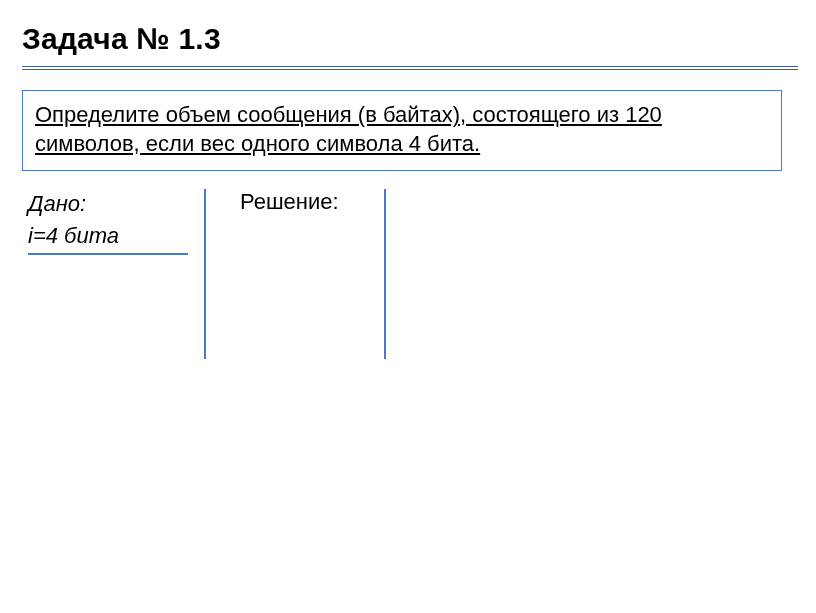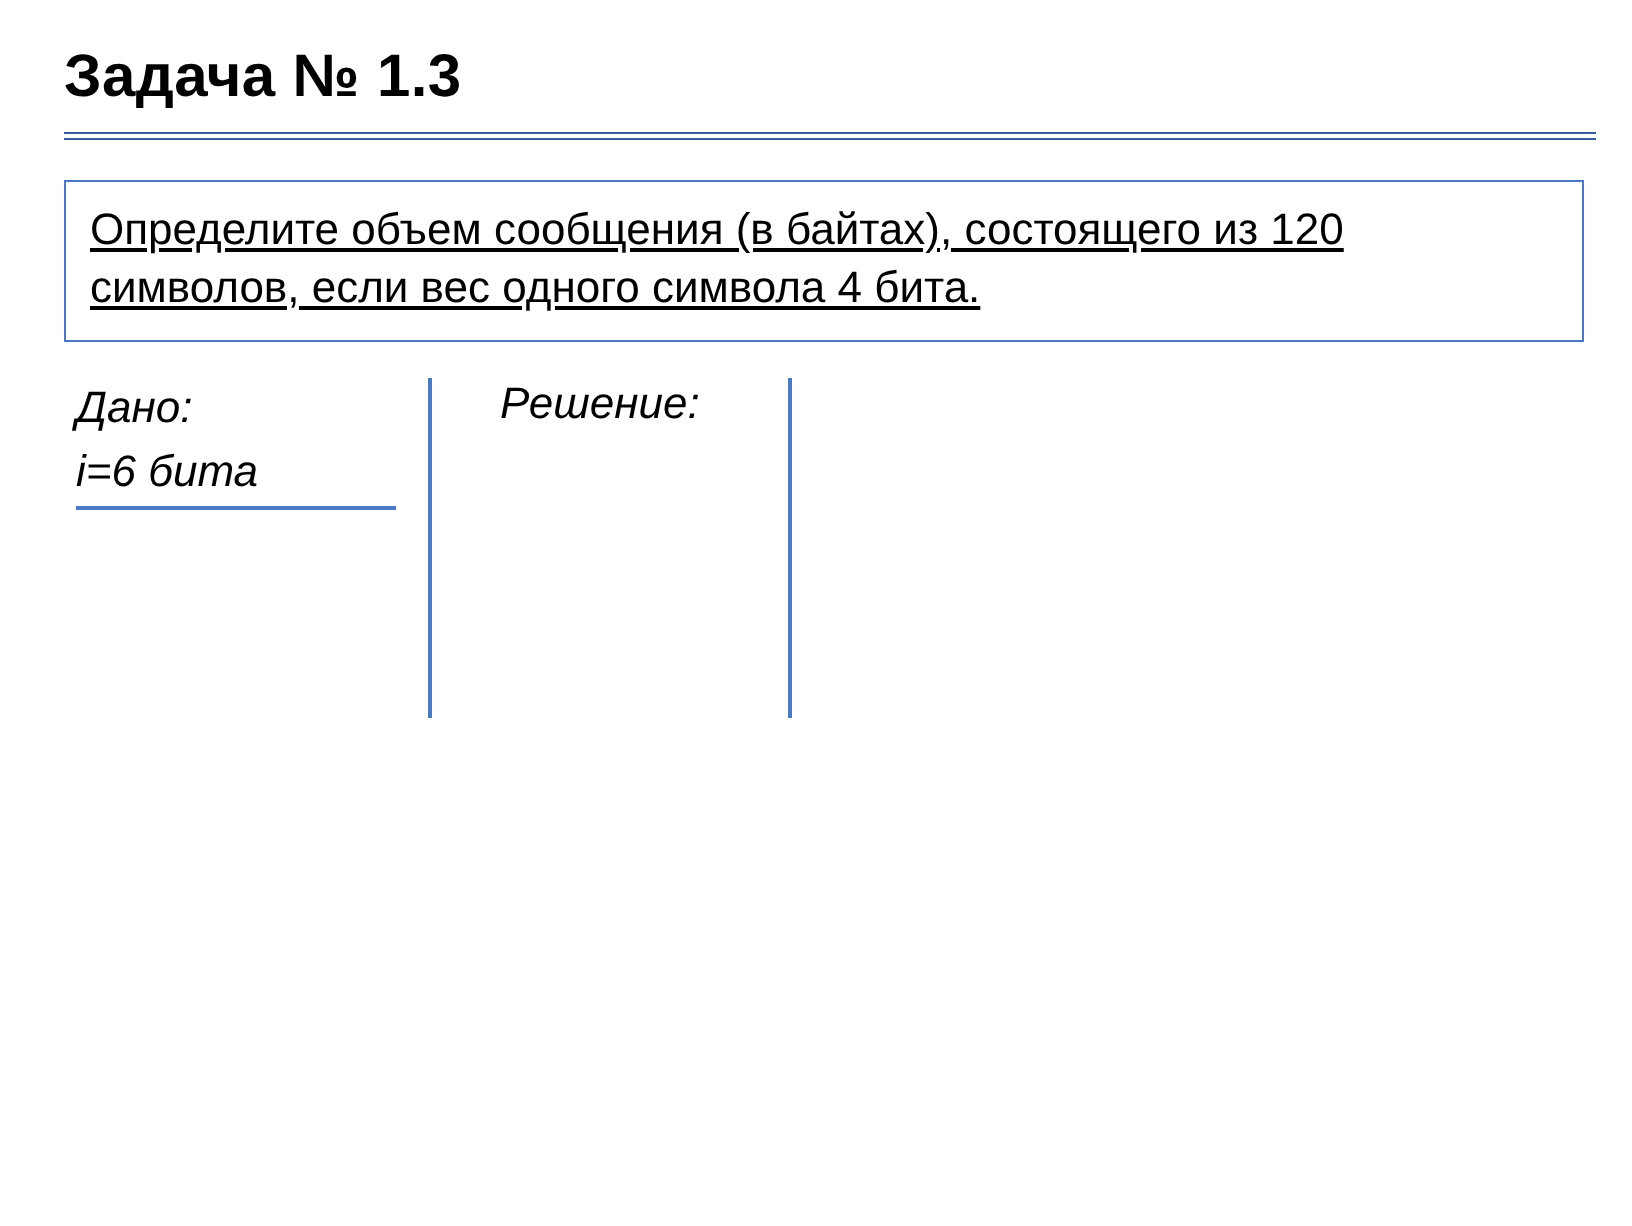--- a/index.html
+++ b/index.html
@@ -4,21 +4,21 @@
 <style>
   * { box-sizing: border-box; margin: 0; padding: 0; }
   body {
     width: 816px;
     height: 613px;
     background: #ffffff;
     font-family: Arial, Helvetica, sans-serif;
     color: #000;
     overflow: hidden;
   }
-  .slide { padding: 22px 18px 0 32px; }
+  .slide { padding: 22px 18px 0 22px; }
 
   .title {
     font-size: 30px;
     font-weight: 700;
     margin-bottom: 10px;
     letter-spacing: 0.2px;
   }
   .rule {
     border: 0;
     height: 0;
@@ -32,21 +32,21 @@
     font-size: 22px;
     line-height: 1.3;
     margin-bottom: 18px;
     width: 760px;
     text-decoration: underline;
   }
 
   .work-row {
     display: flex;
     align-items: flex-start;
-    gap: 24px;
+    gap: 36px;
     margin-top: 6px;
     margin-left: 6px;
   }
 
   .given {
     font-style: italic;
     font-size: 22px;
     line-height: 1.35;
     position: relative;
     width: 160px;
@@ -63,24 +63,23 @@
     height: 170px;
     border-right: 2px solid #4a7ac7;
   }
   .given .under {
     border-bottom: 2px solid #4a7ac7;
     width: 160px;
     padding-bottom: 2px;
   }
 
   .solution {
-    font-style: italic;
     font-size: 22px;
     position: relative;
-    margin-left: 28px;
+    margin-left: 16px;
     width: 140px;
   }
   .solution .sep {
     position: absolute;
     top: 0;
     right: -6px;
     width: 0;
     height: 170px;
     border-right: 2px solid #4a7ac7;
   }
@@ -92,21 +91,21 @@
 
   <div class="title">Задача № 1.3</div>
   <hr class="rule">
 
   <div class="problem-box">Определите объем сообщения (в байтах), состоящего из 120 символов, если вес одного символа 4 бита.</div>
 
   <div class="work-row">
 
     <div class="given">
       <div class="line">Дано:</div>
-      <div class="line under">i=6 бита</div>
+      <div class="line under">i=4 бита</div>
       <span class="separator"></span>
     </div>
 
     <div class="solution">
       <span>Решение:</span>
       <span class="sep"></span>
     </div>
 
   </div>
 

